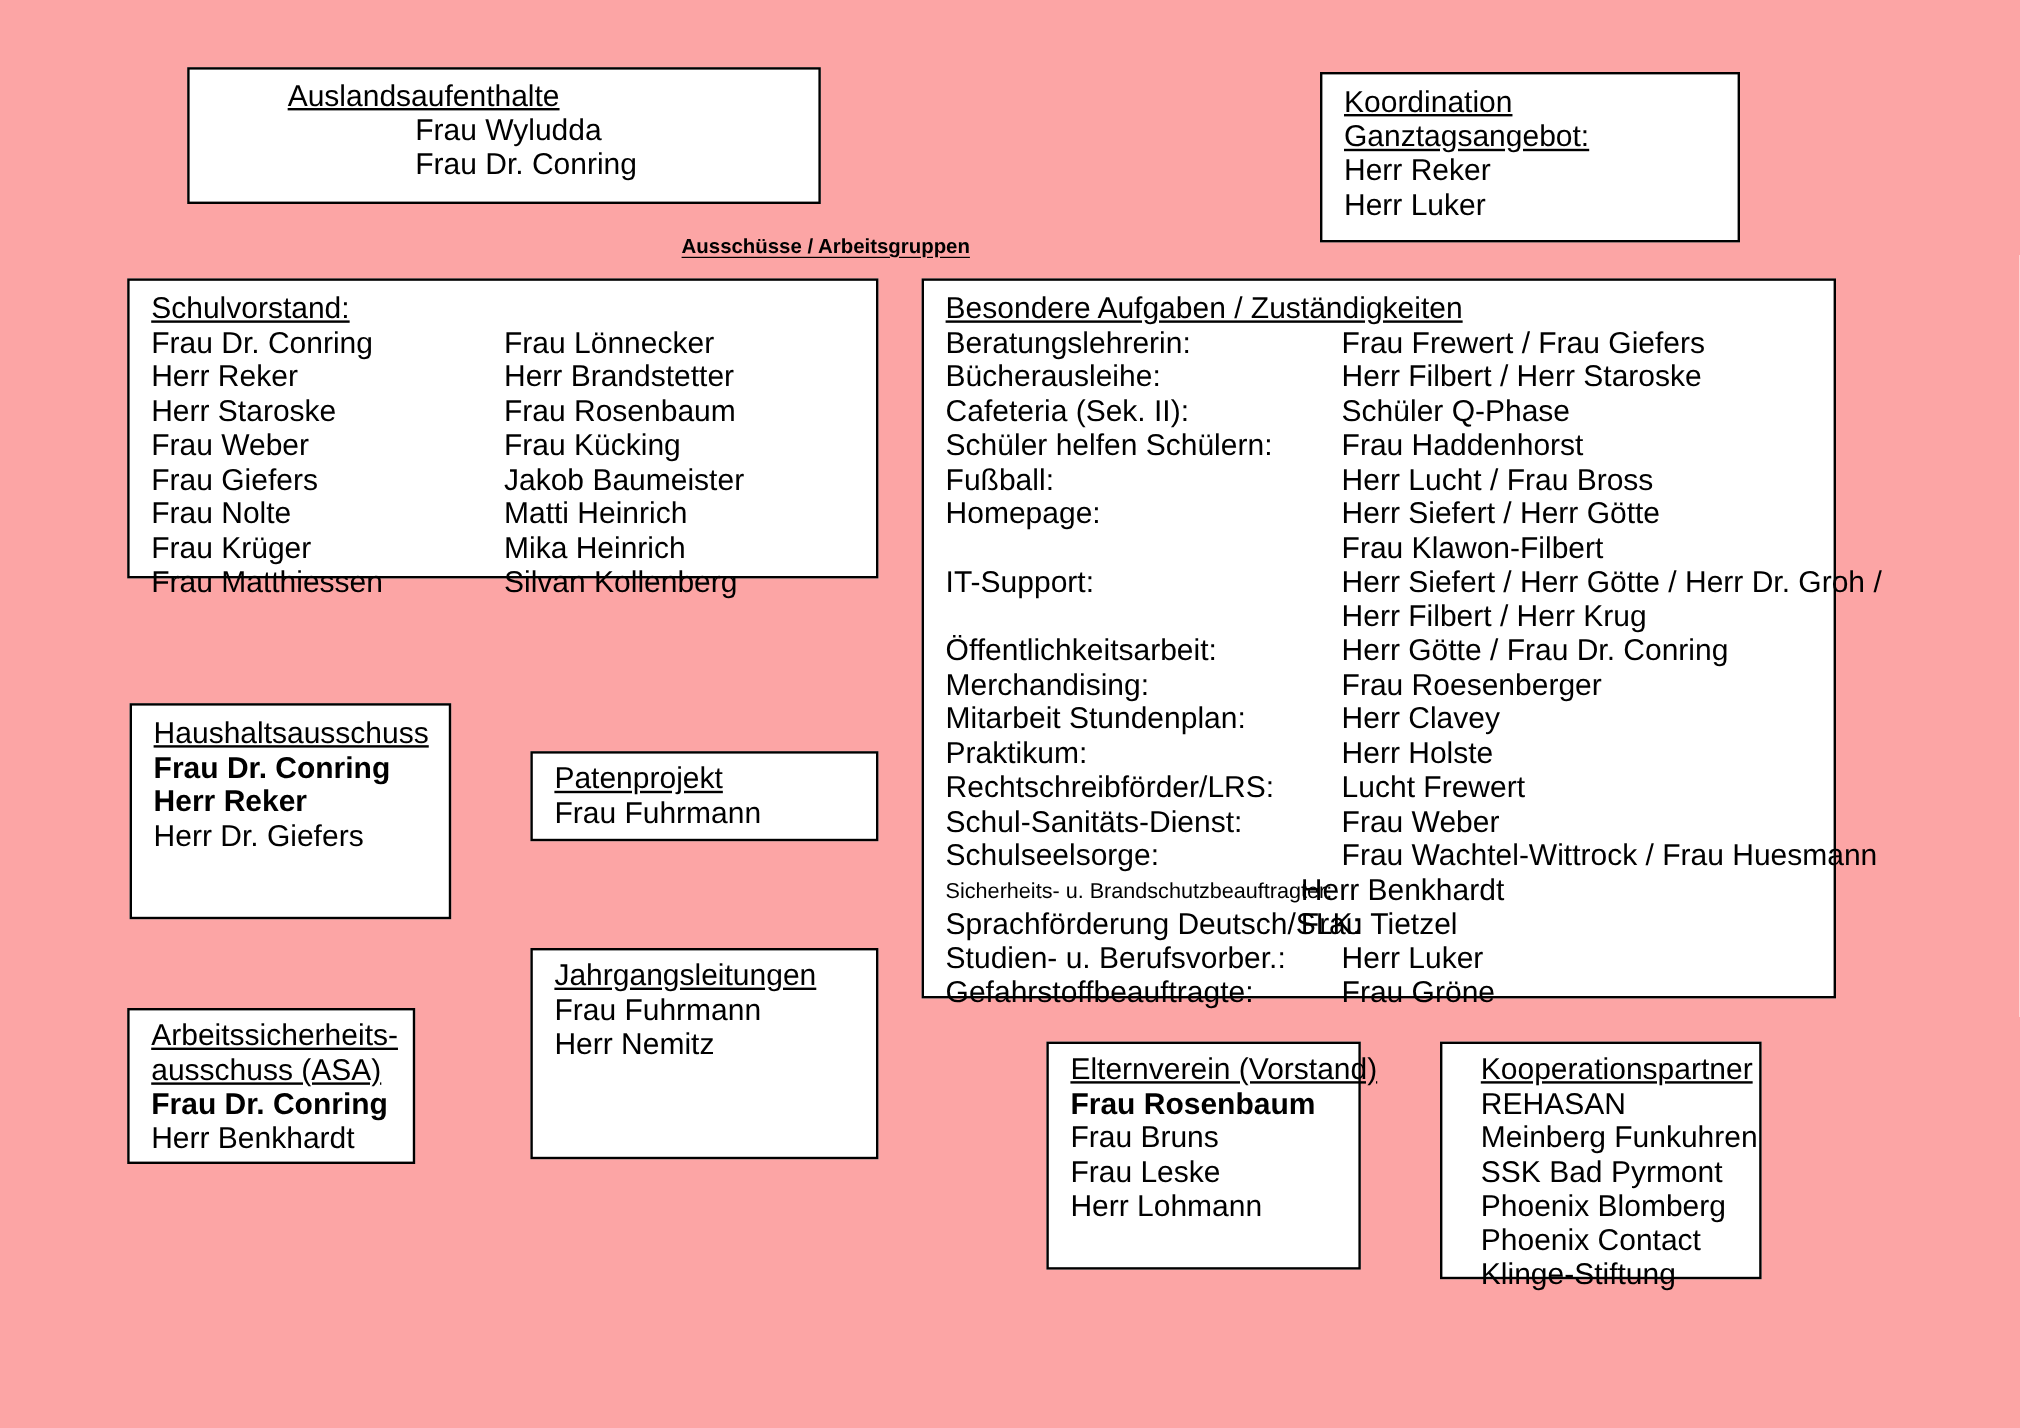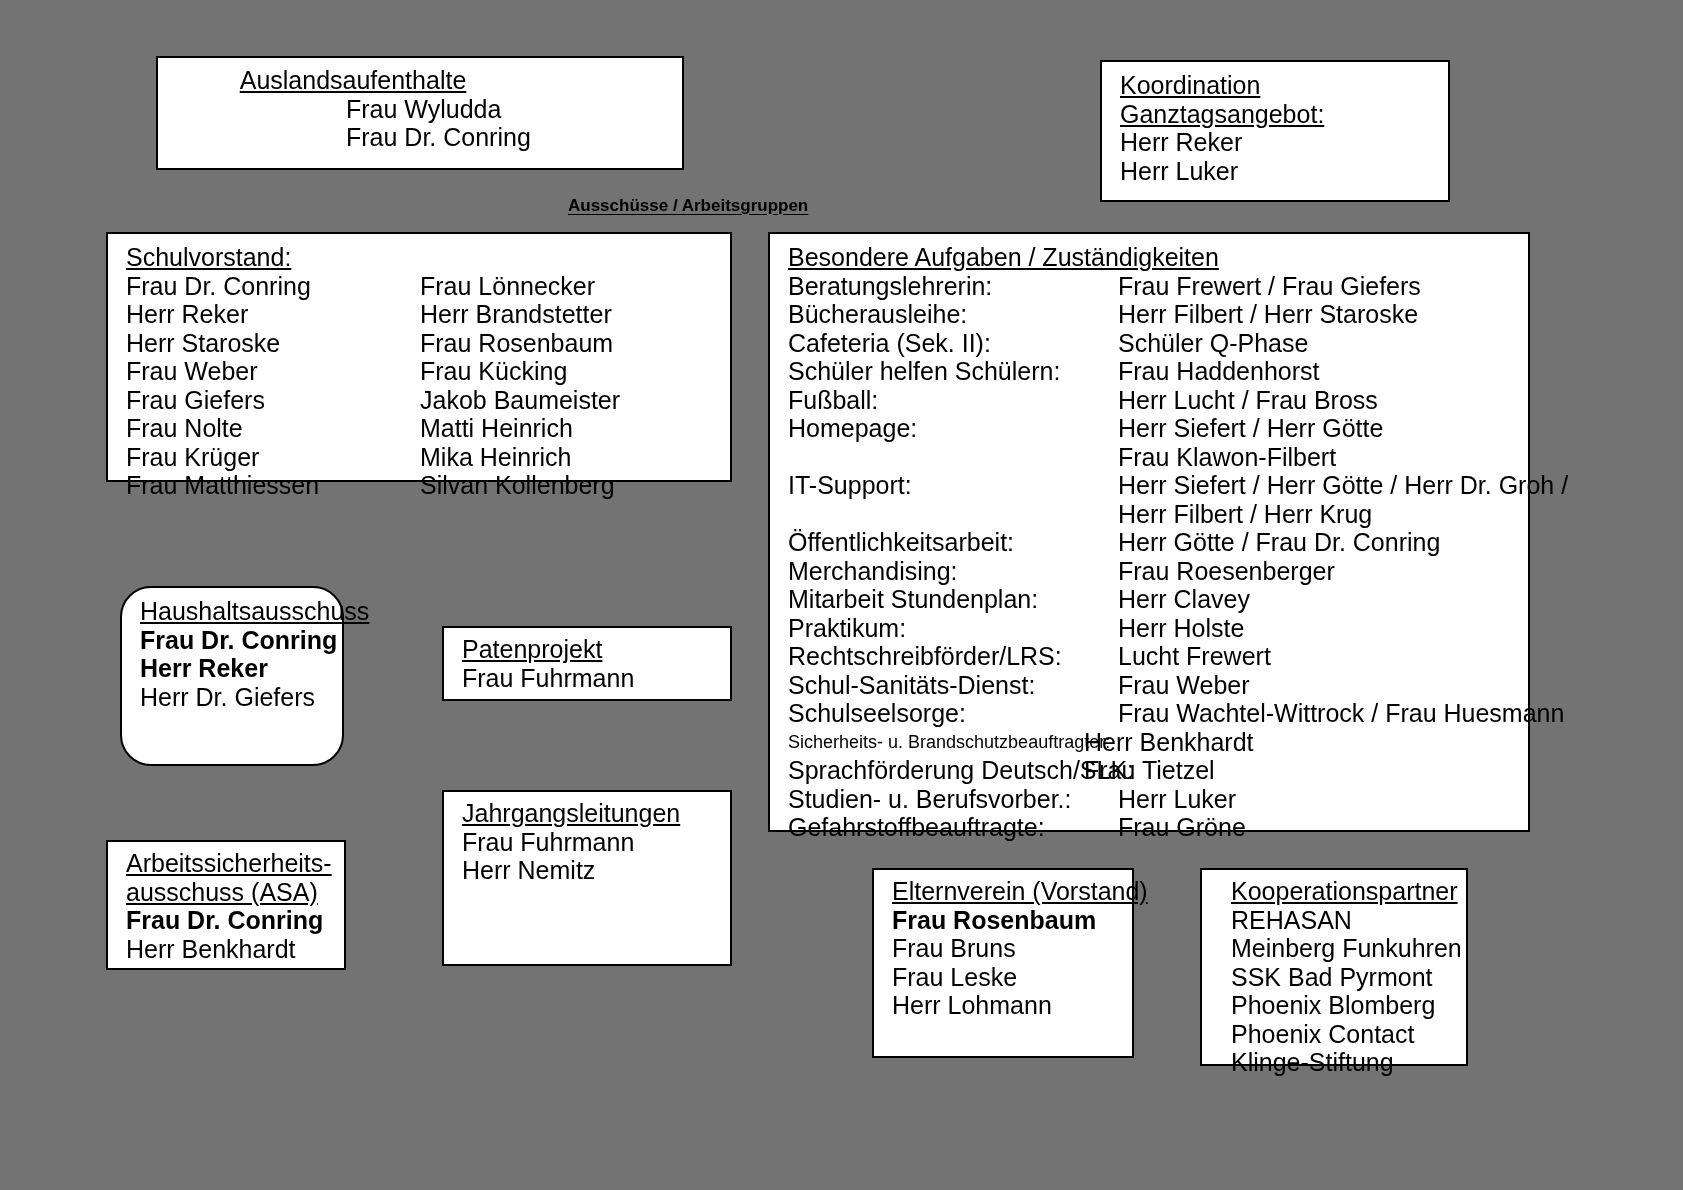--- a/index.html
+++ b/index.html
@@ -8,21 +8,21 @@
     background: #ffffff;
   }
   body {
     font-family: "Liberation Sans", sans-serif;
     color: #000000;
   }
   #page {
     position: relative;
     width: 1683px;
     height: 1190px;
-    background: #737373;
+    background: #fca5a5;
     overflow: hidden;
   }
   .box {
     position: absolute;
     border: 2px solid #000000;
     box-sizing: border-box;
     background: #ffffff;
   }
   .pad {
     padding: 10px 0 0 18px;
@@ -229,21 +229,21 @@
         <span class="k">Studien- u. Berufsvorber.:</span>
         <span class="v">Herr Luker</span>
       </div>
       <div class="kv">
         <span class="k">Gefahrstoffbeauftragte:</span>
         <span class="v">Frau Gröne</span>
       </div>
     </div>
   </div>
 
-  <div class="box" style="left:120px; top:586px; width:224px; height:180px;border-radius:31px;">
+  <div class="box" style="left:108px; top:586px; width:268px; height:180px;">
     <div class="pad" style="padding-top:9px;">
       <div class="ln u">Haushaltsausschuss</div>
       <div class="ln b">Frau Dr. Conring</div>
       <div class="ln b">Herr Reker</div>
       <div class="ln">Herr Dr. Giefers</div>
     </div>
   </div>
 
   <div class="box" style="left:442px; top:626px; width:290px; height:75px;">
     <div class="pad" style="padding-top:7px;">
@@ -273,21 +273,21 @@
     <div class="pad" style="padding-top:7px;">
       <div class="ln u">Elternverein (Vorstand)</div>
       <div class="ln b">Frau Rosenbaum</div>
       <div class="ln">Frau Bruns</div>
       <div class="ln">Frau Leske</div>
       <div class="ln">Herr Lohmann</div>
     </div>
   </div>
 
   <div class="box" style="left:1200px; top:868px; width:268px; height:198px;">
-    <div class="pad" style="padding-top:7px; padding-left:29px;">
+    <div class="pad" style="padding-top:7px; padding-left:14px;margin-left:18px;">
       <div class="ln u">Kooperationspartner</div>
       <div class="ln">REHASAN</div>
       <div class="ln">Meinberg Funkuhren</div>
       <div class="ln">SSK Bad Pyrmont</div>
       <div class="ln">Phoenix Blomberg</div>
       <div class="ln">Phoenix Contact</div>
       <div class="ln">Klinge-Stiftung</div>
     </div>
   </div>
 

